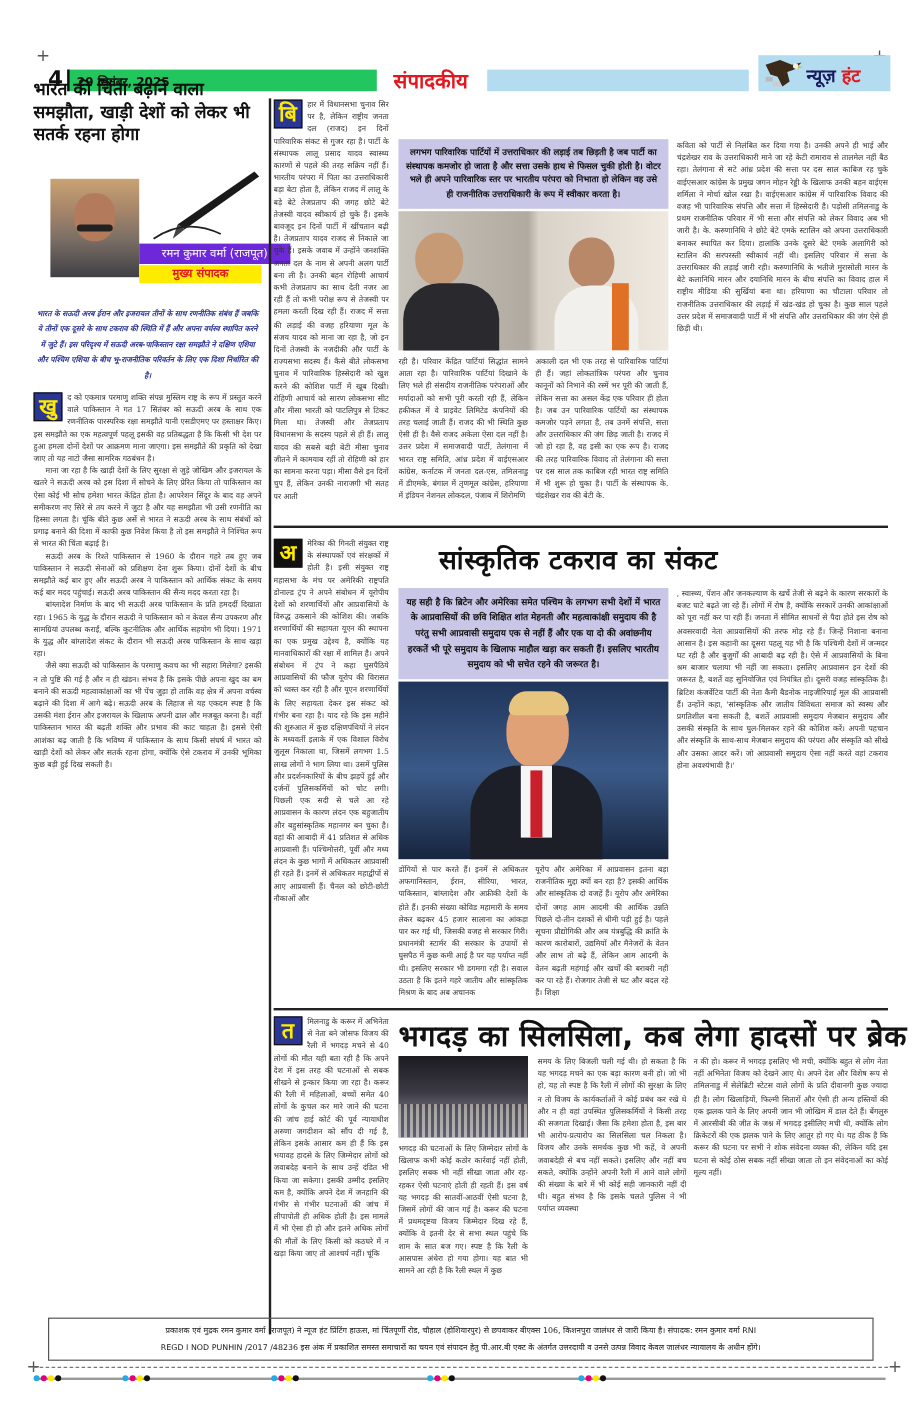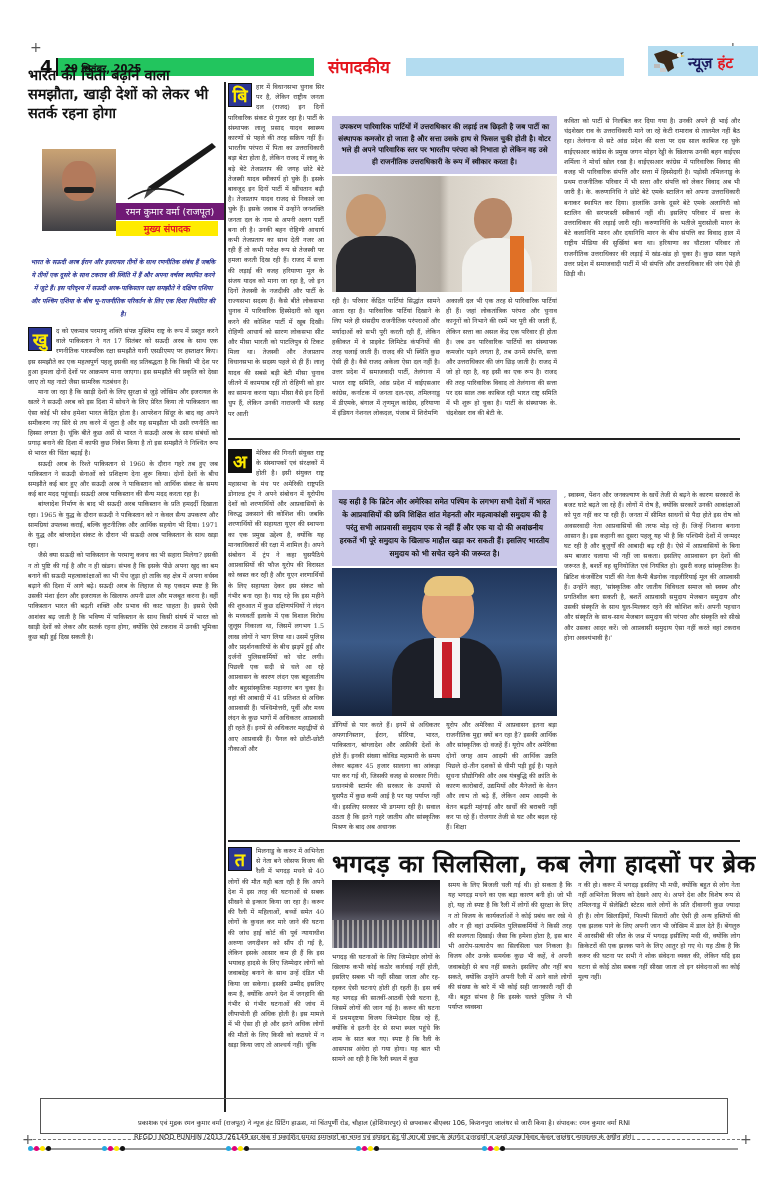--- a/index.html
+++ b/index.html
@@ -8,35 +8,35 @@
   .crop { position: absolute; color: #555; font-size: 14px; line-height: 14px; }
   .page { position: absolute; left: 28px; top: 56px; width: 712px; height: 1060px; }
 
   
   .masthead { position: absolute; left: 0; top: 0; width: 712px; height: 20px; }
   .mh-num { position: absolute; left: 12px; top: 0; font-size: 18px; font-weight: bold; color: #111; }
   .mh-bar1 { position: absolute; left: 28px; top: 2px; width: 258px; height: 18px; background: #22c55e; border-left: 2px solid #111; }
   .mh-date { position: absolute; left: 6px; top: 3px; font-size: 10px; font-weight: bold; color: #111; }
   .mh-section { position: absolute; left: 300px; top: -1px; font-size: 17px; font-weight: bold; color: #e4161e; }
   .mh-bar2 { position: absolute; left: 378px; top: 2px; width: 218px; height: 18px; background: #b3dcf0; }
-  .mh-logo { position: absolute; left: 604px; top: -10px; width: 110px; height: 30px; background: #b3dcf0; margin-left: 16px; }
+  .mh-logo { position: absolute; left: 604px; top: -10px; width: 110px; height: 30px; background: #b3dcf0; }
   .eagle { position: absolute; left: 4px; top: 0; width: 34px; height: 28px; }
   .logo-text { position: absolute; left: 40px; top: 6px; font-size: 15px; font-weight: bold; white-space: nowrap; }
   .logo-a { color: #1a1a5e; }
   .logo-b { color: #e4161e; }
 
   
   .leftcol { position: absolute; left: 0; top: 10px; width: 190px; height: 1030px; }
   .left-title { font-size: 14.5px; font-weight: bold; line-height: 19px; color: #111; }
   .author-block { position: relative; height: 120px; margin-top: 8px; }
   .author-photo { position: absolute; left: 14px; top: 18px; width: 74px; height: 82px; background: linear-gradient(180deg,#c9a374 0%,#a8876a 30%,#7d7066 60%,#3f3f44 100%); }
   .author-photo .face { position: absolute; left: 20px; top: 12px; width: 34px; height: 40px; border-radius: 45%; background: #b37a5c; }
   .author-photo .mst { position: absolute; left: 22px; top: 38px; width: 30px; height: 6px; border-radius: 3px; background: #222; }
   .pen { position: absolute; left: 96px; top: 10px; width: 95px; height: 60px; }
-  .author-name { position: absolute; left: 88px; top: 72px; width: 108px; height: 17px; background: #701a75; color: #fff; font-size: 9.5px; text-align: center; line-height: 17px; white-space: nowrap; }
+  .author-name { position: absolute; left: 88px; top: 72px; width: 126px; height: 17px; background: #6d28d9; color: #fff; font-size: 9.5px; text-align: center; line-height: 17px; white-space: nowrap; }
   .author-role { position: absolute; left: 88px; top: 90px; width: 102px; height: 15px; background: #ffeb00; color: #e4161e; font-size: 9.5px; font-weight: bold; text-align: center; line-height: 15px; }
   .left-intro { font-size: 6.2px; line-height: 13px; color: #2b3592; font-style: italic; text-align: center; font-weight: bold; padding: 4px 2px 6px 2px; }
   .body-text { font-family: "DejaVu Serif", serif; font-size: 6.4px; line-height: 10.2px; color: #333; text-align: justify; }
   .body-text p { text-indent: 10px; }
   .body-text p.first { text-indent: 0; }
   .dropcap { float: left; width: 24px; height: 24px; margin: 1px 4px 0 0; background: #2b3592; color: #ffeb00; font-size: 18px; font-weight: bold; text-align: center; line-height: 24px; border: 1px solid #111; }
   .dropcap.dark { background: #111; }
   .vsep { position: absolute; left: 196px; top: 26px; width: 1.5px; height: 1030px; background: #222; }
 
   
@@ -46,21 +46,21 @@
   .art3 { top: 790px; height: 266px; }
   .hsep { position: absolute; left: 200px; width: 512px; height: 2px; background: #222; }
 
   .col-a { position: absolute; left: 0; top: 0; width: 96px; }
   .headline { position: absolute; left: 104px; top: 0; width: 408px; font-size: 22px; font-weight: bold; color: #111; text-align: center; white-space: nowrap; letter-spacing: 0.5px; }
   .summary { position: absolute; background: #c9c7e8; color: #111; font-size: 7.2px; font-weight: bold; line-height: 11.6px; text-align: center; padding: 5px 6px; }
   .photo { position: absolute; overflow: hidden; }
   .col { position: absolute; }
 
   
-  .imprint { position: absolute; left: 40px; top: 1098px; width: 688px; height: 36px; border: 1px solid #555; font-size: 6.6px; line-height: 14px; text-align: center; color: #222; padding: 17px 6px; }
+  .imprint { position: absolute; left: 40px; top: 1098px; width: 688px; height: 36px; border: 1px solid #555; font-size: 6.6px; line-height: 14px; text-align: center; color: #222; padding: 3px 6px; }
   .regmarks { position: absolute; left: 28px; top: 1139px; width: 712px; height: 2px; border-top: 1.5px dashed #777; }
   .cmyk { position: absolute; top: 1146px; display: flex; gap: 1px; }
   .cmyk span { width: 5px; height: 5px; border-radius: 50%; display: inline-block; }
   .cmyk-line { position: absolute; left: 30px; top: 1148px; width: 708px; height: 1.5px; background: #999; }
 </style>
 </head>
 <body>
 
 <div class="crop" style="left:30px;top:40px;">+</div>
 <div class="crop" style="left:727px;top:40px;">+</div>
@@ -111,21 +111,21 @@
       <p>जैसे क्या सऊदी को पाकिस्तान के परमाणु कवच का भी सहारा मिलेगा? इसकी न तो पुष्टि की गई है और न ही खंडन। संभव है कि इसके पीछे अपना खुद का बम बनाने की सऊदी महत्वाकांक्षाओं का भी पेंच जुड़ा हो ताकि वह क्षेत्र में अपना वर्चस्व बढ़ाने की दिशा में आगे बढ़े। सऊदी अरब के लिहाज से यह एकदम स्पष्ट है कि उसकी मंशा ईरान और इजरायल के खिलाफ अपनी ढाल और मजबूत करना है। वहीं पाकिस्तान भारत की बढ़ती शक्ति और प्रभाव की काट चाहता है। इससे ऐसी आशंका बढ़ जाती है कि भविष्य में पाकिस्तान के साथ किसी संघर्ष में भारत को खाड़ी देशों को लेकर और सतर्क रहना होगा, क्योंकि ऐसे टकराव में उनकी भूमिका कुछ बड़ी हुई दिख सकती है।</p>
     </div>
   </div>
   <div class="vsep"></div>
 
   <div class="art art1">
     <div class="col col-a body-text" style="left:0;top:0;width:96px;height:368px;overflow:hidden;">
       <div class="dropcap">बि</div>
       <p class="first">हार में विधानसभा चुनाव सिर पर है, लेकिन राष्ट्रीय जनता दल (राजद) इन दिनों पारिवारिक संकट से गुजर रहा है। पार्टी के संस्थापक लालू प्रसाद यादव स्वास्थ्य कारणों से पहले की तरह सक्रिय नहीं हैं। भारतीय परंपरा में पिता का उत्तराधिकारी बड़ा बेटा होता है, लेकिन राजद में लालू के बड़े बेटे तेजप्रताप की जगह छोटे बेटे तेजस्वी यादव स्वीकार्य हो चुके हैं। इसके बावजूद इन दिनों पार्टी में खींचतान बढ़ी है। तेजप्रताप यादव राजद से निकाले जा चुके हैं। इसके जवाब में उन्होंने जनशक्ति जनता दल के नाम से अपनी अलग पार्टी बना ली है। उनकी बहन रोहिणी आचार्य कभी तेजप्रताप का साथ देती नजर आ रही हैं तो कभी परोक्ष रूप से तेजस्वी पर हमला करती दिख रही हैं। राजद में सत्ता की लड़ाई की वजह हरियाणा मूल के संजय यादव को माना जा रहा है, जो इन दिनों तेजस्वी के नजदीकी और पार्टी के राज्यसभा सदस्य हैं। कैसे बीते लोकसभा चुनाव में पारिवारिक हिस्सेदारी को खुश करने की कोशिश पार्टी में खूब दिखी। रोहिणी आचार्य को सारण लोकसभा सीट और मीसा भारती को पाटलिपुत्र से टिकट मिला था। तेजस्वी और तेजप्रताप विधानसभा के सदस्य पहले से ही हैं। लालू यादव की सबसे बड़ी बेटी मीसा चुनाव जीतने में कामयाब रहीं तो रोहिणी को हार का सामना करना पड़ा। मीसा वैसे इन दिनों चुप हैं, लेकिन उनकी नाराजगी भी सतह पर आती</p>
     </div>
-    <div class="summary" style="left:104px;top:34px;width:225px;height:58px;">उपकरण पारिवारिक पार्टियों में उत्तराधिकार की लड़ाई तब छिड़ती है जब पार्टी का संस्थापक कमजोर हो जाता है और सत्ता उसके हाथ से फिसल चुकी होती है। वोटर भले ही अपने पारिवारिक स्तर पर भारतीय परंपरा को निभाता हो लेकिन वह उसे ही राजनीतिक उत्तराधिकारी के रूप में स्वीकार करता है।</div>
+    <div class="summary" style="left:104px;top:34px;width:225px;height:58px;">लगभग पारिवारिक पार्टियों में उत्तराधिकार की लड़ाई तब छिड़ती है जब पार्टी का संस्थापक कमजोर हो जाता है और सत्ता उसके हाथ से फिसल चुकी होती है। वोटर भले ही अपने पारिवारिक स्तर पर भारतीय परंपरा को निभाता हो लेकिन वह उसे ही राजनीतिक उत्तराधिकारी के रूप में स्वीकार करता है।</div>
     <div class="photo" style="left:104px;top:94px;width:225px;height:116px;background:linear-gradient(90deg,#c8c3bb 0%,#b1aaa0 48%,#d8d2c8 52%,#efe9df 100%);">
       <div style="position:absolute;left:14px;top:18px;width:40px;height:44px;border-radius:48%;background:#c69a74;"></div>
       <div style="position:absolute;left:4px;top:60px;width:80px;height:60px;border-radius:30px 30px 0 0;background:#2a2a2e;"></div>
       <div style="position:absolute;left:142px;top:22px;width:38px;height:42px;border-radius:48%;background:#b88868;"></div>
       <div style="position:absolute;left:130px;top:62px;width:70px;height:60px;border-radius:30px 30px 0 0;background:#f1f0ec;"></div>
       <div style="position:absolute;left:178px;top:60px;width:14px;height:56px;background:#e07026;"></div>
     </div>
     <div class="col body-text" style="left:104px;top:214px;width:108px;height:150px;overflow:hidden;">
         <p class="first">रही है। परिवार केंद्रित पार्टियां सिद्धांत सामने आता रहा है। पारिवारिक पार्टियां दिखाने के लिए भले ही संसदीय राजनीतिक परंपराओं और मर्यादाओं को सभी पूरी करती रही हैं, लेकिन हकीकत में वे प्राइवेट लिमिटेड कंपनियों की तरह चलाई जाती हैं। राजद की भी स्थिति कुछ ऐसी ही है। वैसे राजद अकेला ऐसा दल नहीं है। उत्तर प्रदेश में समाजवादी पार्टी, तेलंगाना में भारत राष्ट्र समिति, आंध्र प्रदेश में वाईएसआर कांग्रेस, कर्नाटक में जनता दल-एस, तमिलनाडु में डीएमके, बंगाल में तृणमूल कांग्रेस, हरियाणा में इंडियन नेशनल लोकदल, पंजाब में शिरोमणि</p>
       </div>
@@ -136,20 +136,21 @@
         <p class="first">कविता को पार्टी से निलंबित कर दिया गया है। उनकी अपने ही भाई और चंद्रशेखर राव के उत्तराधिकारी माने जा रहे केटी रामाराव से तालमेल नहीं बैठ रहा। तेलंगाना से सटे आंध्र प्रदेश की सत्ता पर दस साल काबिज रह चुके वाईएसआर कांग्रेस के प्रमुख जगन मोहन रेड्डी के खिलाफ उनकी बहन वाईएस शर्मिला ने मोर्चा खोल रखा है। वाईएसआर कांग्रेस में पारिवारिक विवाद की वजह भी पारिवारिक संपत्ति और सत्ता में हिस्सेदारी है। पड़ोसी तमिलनाडु के प्रथम राजनीतिक परिवार में भी सत्ता और संपत्ति को लेकर विवाद अब भी जारी है। के. करुणानिधि ने छोटे बेटे एमके स्टालिन को अपना उत्तराधिकारी बनाकर स्थापित कर दिया। हालांकि उनके दूसरे बेटे एमके अलागिरी को स्टालिन की सरपरस्ती स्वीकार्य नहीं थी। इसलिए परिवार में सत्ता के उत्तराधिकार की लड़ाई जारी रही। करुणानिधि के भतीजे मुरासोली मारन के बेटे कलानिधि मारन और दयानिधि मारन के बीच संपत्ति का विवाद हाल में राष्ट्रीय मीडिया की सुर्खियां बना था। हरियाणा का चौटाला परिवार तो राजनीतिक उत्तराधिकार की लड़ाई में खंड-खंड हो चुका है। कुछ साल पहले उत्तर प्रदेश में समाजवादी पार्टी में भी संपत्ति और उत्तराधिकार की जंग ऐसे ही छिड़ी थी।</p>
       </div>
   </div>
   <div class="hsep" style="top:382px;"></div>
 
   <div class="art art2">
     <div class="col col-a body-text" style="left:0;top:0;width:96px;height:392px;overflow:hidden;">
       <div class="dropcap dark">अ</div>
       <p class="first">मेरिका की गिनती संयुक्त राष्ट्र के संस्थापकों एवं संरक्षकों में होती है। इसी संयुक्त राष्ट्र महासभा के मंच पर अमेरिकी राष्ट्रपति डोनाल्ड ट्रंप ने अपने संबोधन में यूरोपीय देशों को शरणार्थियों और आप्रवासियों के विरुद्ध उकसाने की कोशिश की। जबकि शरणार्थियों की सहायता यूएन की स्थापना का एक प्रमुख उद्देश्य है, क्योंकि यह मानवाधिकारों की रक्षा में शामिल है। अपने संबोधन में ट्रंप ने कहा घुसपैठिये आप्रवासियों की फौज यूरोप की विरासत को ध्वस्त कर रही है और यूएन शरणार्थियों के लिए सहायता देकर इस संकट को गंभीर बना रहा है। याद रहे कि इस महीने की शुरुआत में कुछ दक्षिणपंथियों ने लंदन के मध्यवर्ती इलाके में एक विशाल विरोध जुलूस निकाला था, जिसमें लगभग 1.5 लाख लोगों ने भाग लिया था। उसमें पुलिस और प्रदर्शनकारियों के बीच झड़पें हुईं और दर्जनों पुलिसकर्मियों को चोट लगी। पिछली एक सदी से चले आ रहे आप्रवासन के कारण लंदन एक बहुजातीय और बहुसांस्कृतिक महानगर बन चुका है। वहां की आबादी में 41 प्रतिशत से अधिक आप्रवासी हैं। पश्चिमोत्तरी, पूर्वी और मध्य लंदन के कुछ भागों में अधिकतर आप्रवासी ही रहते हैं। इनमें से अधिकतर महाद्वीपों से आए आप्रवासी हैं। चैनल को छोटी-छोटी नौकाओं और</p>
     </div>
+    <div class="headline" style="top:2px;left:104px;width:300px;">सांस्कृतिक टकराव का संकट</div>
     <div class="summary" style="left:104px;top:42px;width:225px;height:76px;font-size:7.4px;line-height:13px;">यह सही है कि ब्रिटेन और अमेरिका समेत पश्चिम के लगभग सभी देशों में भारत के आप्रवासियों की छवि शिक्षित शांत मेहनती और महत्वाकांक्षी समुदाय की है परंतु सभी आप्रवासी समुदाय एक से नहीं हैं और एक या दो की अवांछनीय हरकतें भी पूरे समुदाय के खिलाफ माहौल खड़ा कर सकती हैं। इसलिए भारतीय समुदाय को भी सचेत रहने की जरूरत है।</div>
     <div class="photo" style="left:104px;top:120px;width:225px;height:148px;background:linear-gradient(180deg,#20355a 0%,#3b5a88 50%,#17253f 100%);">
       <div style="position:absolute;left:90px;top:12px;width:52px;height:60px;border-radius:46%;background:#e0a177;"></div>
       <div style="position:absolute;left:92px;top:8px;width:50px;height:20px;border-radius:25px 25px 8px 8px;background:#e8c57e;"></div>
       <div style="position:absolute;left:60px;top:70px;width:110px;height:80px;border-radius:40px 40px 0 0;background:#1c1f28;"></div>
       <div style="position:absolute;left:102px;top:70px;width:26px;height:60px;background:#f5f5f5;"></div>
       <div style="position:absolute;left:110px;top:74px;width:10px;height:56px;background:#c81f2a;"></div>
     </div>
     <div class="col body-text" style="left:104px;top:272px;width:108px;height:120px;overflow:hidden;">
         <p class="first">डोंगियों से पार करते हैं। इनमें से अधिकतर अफगानिस्तान, ईरान, सीरिया, भारत, पाकिस्तान, बांग्लादेश और अफ्रीकी देशों के होते हैं। इनकी संख्या कोविड महामारी के समय लेकर बढ़कर 45 हजार सालाना का आंकड़ा पार कर गई थी, जिसकी वजह से सरकार गिरी। प्रधानमंत्री स्टार्मर की सरकार के उपायों से घुसपैठ में कुछ कमी आई है पर यह पर्याप्त नहीं थी। इसलिए सरकार भी डगमगा रही है। सवाल उठता है कि इतने गहरे जातीय और सांस्कृतिक मिश्रण के बाद अब अचानक</p>
@@ -179,21 +180,21 @@
         <p class="first">समय के लिए बिजली चली गई थी। हो सकता है कि यह भगदड़ मचने का एक बड़ा कारण बनी हो। जो भी हो, यह तो स्पष्ट है कि रैली में लोगों की सुरक्षा के लिए न तो विजय के कार्यकर्ताओं ने कोई प्रबंध कर रखे थे और न ही वहां उपस्थित पुलिसकर्मियों ने किसी तरह की सजगता दिखाई। जैसा कि हमेशा होता है, इस बार भी आरोप-प्रत्यारोप का सिलसिला चल निकला है। विजय और उनके समर्थक कुछ भी कहें, वे अपनी जवाबदेही से बच नहीं सकते। इसलिए और नहीं बच सकते, क्योंकि उन्होंने अपनी रैली में आने वाले लोगों की संख्या के बारे में भी कोई सही जानकारी नहीं दी थी। बहुत संभव है कि इसके चलते पुलिस ने भी पर्याप्त व्यवस्था</p>
       </div>
     <div class="col body-text" style="left:350px;top:34px;width:162px;height:228px;overflow:hidden;">
         <p class="first">न की हो। करूर में भगदड़ इसलिए भी मची, क्योंकि बहुत से लोग नेता नहीं अभिनेता विजय को देखने आए थे। अपने देश और विशेष रूप से तमिलनाडु में सेलेब्रिटी स्टेटस वाले लोगों के प्रति दीवानगी कुछ ज्यादा ही है। लोग खिलाड़ियों, फिल्मी सितारों और ऐसी ही अन्य हस्तियों की एक झलक पाने के लिए अपनी जान भी जोखिम में डाल देते हैं। बेंगलुरु में आरसीबी की जीत के जश्न में भगदड़ इसीलिए मची थी, क्योंकि लोग क्रिकेटरों की एक झलक पाने के लिए आतुर हो गए थे। यह ठीक है कि करूर की घटना पर सभी ने शोक संवेदना व्यक्त की, लेकिन यदि इस घटना से कोई ठोस सबक नहीं सीखा जाता तो इन संवेदनाओं का कोई मूल्य नहीं।</p>
       </div>
   </div>
 </div>
 
 <div class="imprint">
   <div>प्रकाशक एवं मुद्रक रमन कुमार वर्मा (राजपूत) ने न्यूज हंट प्रिंटिंग हाऊस, मां चिंतपूर्णी रोड, चौहाल (होशियारपुर) से छपवाकर बीएक्स 106, किशनपुरा जालंधर से जारी किया है। संपादक: रमन कुमार वर्मा RNI</div>
-  <div>REGD I NOD PUNHIN /2013 /26149 इस अंक में प्रकाशित समस्त समाचारों का चयन एवं संपादन हेतु पी.आर.बी एक्ट के अंतर्गत उत्तरदायी व उनसे उत्पन्न विवाद केवल जालंधर न्यायालय के अधीन होंगे।</div>
+  <div>REGD I NOD PUNHIN /2017 /48236 इस अंक में प्रकाशित समस्त समाचारों का चयन एवं संपादन हेतु पी.आर.बी एक्ट के अंतर्गत उत्तरदायी व उनसे उत्पन्न विवाद केवल जालंधर न्यायालय के अधीन होंगे।</div>
 </div>
 <div class="crop" style="left:22px;top:1132px;">+</div>
 <div class="crop" style="left:740px;top:1132px;">+</div>
 <div class="regmarks"></div>
 <div class="cmyk-line"></div>
 <div class="cmyk" style="left:28px;">
     <span style="background:#27a9e1"></span>
     <span style="background:#e2007a"></span>
     <span style="background:#ffe600"></span>
     <span style="background:#111"></span>

